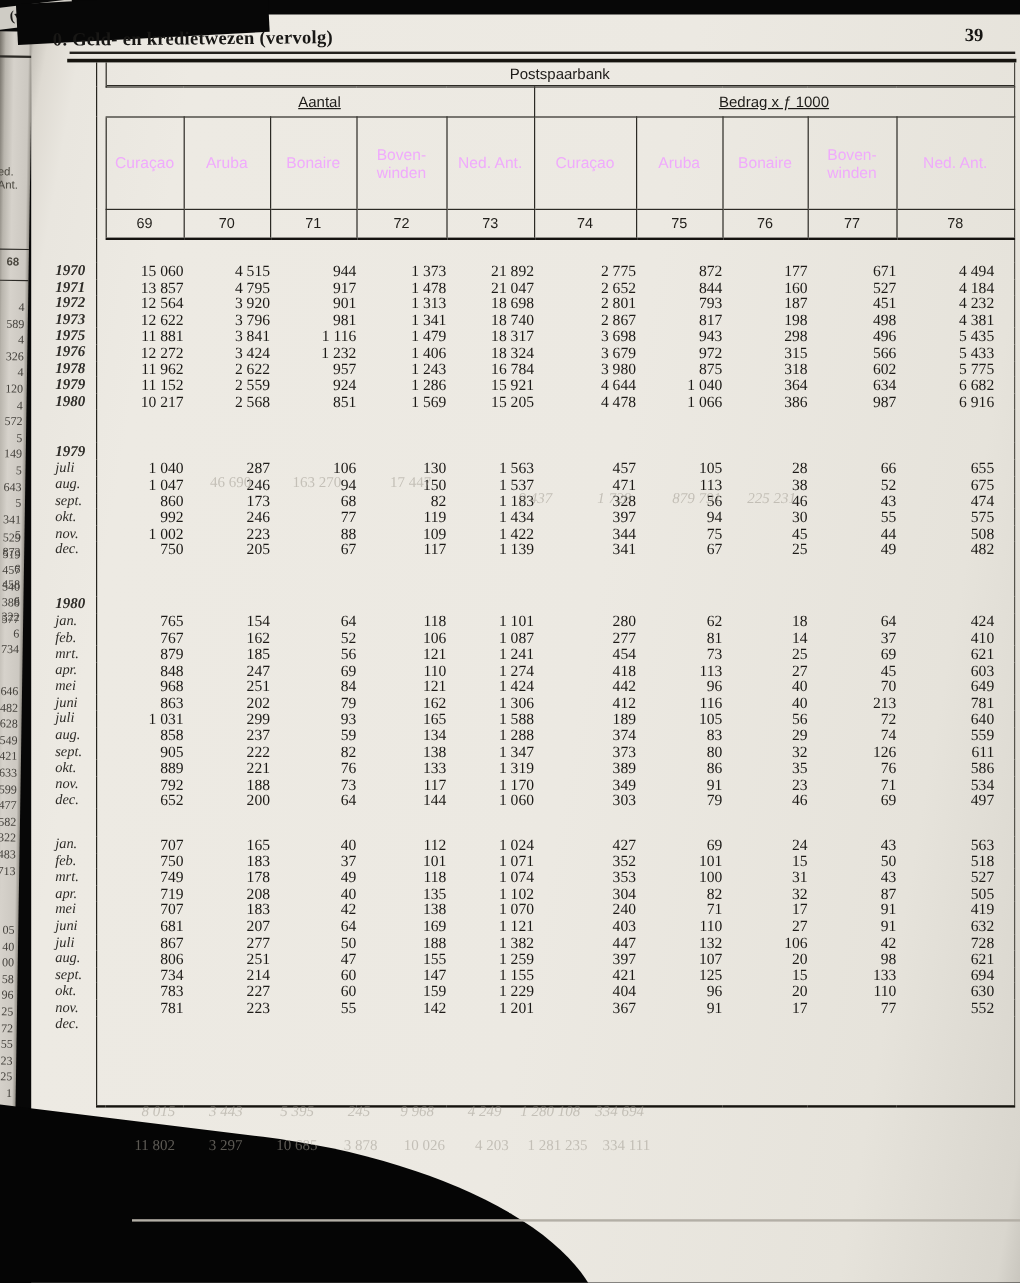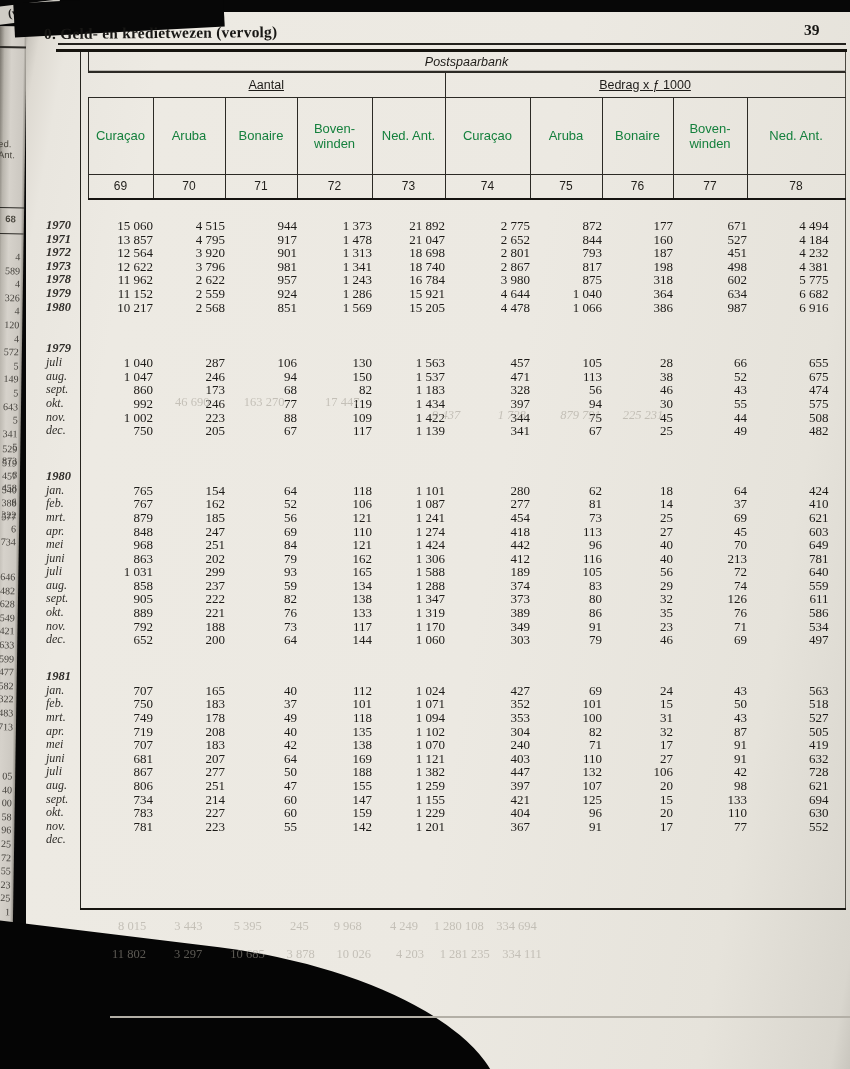--- a/index.html
+++ b/index.html
@@ -40,45 +40,45 @@
         table-layout:fixed;}
   table.main td,table.main th{padding:0;margin:0;font-weight:normal;}
   td.stub{border:none;font-style:italic;color:#2e2c28;text-align:left;padding-left:2px;
         font-family:"Liberation Serif",serif;}
   td.stub.year{font:italic 600 12.5px/13.6px "Liberation Serif",serif;}
   td.stub.month{font:italic 12px/13.6px "Liberation Serif",serif;}
   td.gut{border-left:1.5px solid #26241e;}
   th.span-head{font:12.5px "Liberation Sans",sans-serif;color:#1d1b18;text-align:center;
         border-left:1.2px solid #2c2a25;border-right:1.3px solid #4a4840;
         border-bottom:1.2px solid #2c2a25;}
-  tr.hr1 th.span-head{box-shadow:inset 0 -7px 0 -5.8px #2c2a25;font-style:italic;}
+  tr.hr1 th.span-head{box-shadow:inset 0 -7px 0 -5.8px #2c2a25;}
   th.group{font:12.5px "Liberation Sans",sans-serif;color:#1d1b18;text-align:center;
         border-bottom:1.2px solid #2c2a25;border-right:1.2px solid #2c2a25;text-decoration:underline;}
   th.group:last-child{border-right:1.3px solid #4a4840;}
-  th.colname{font:13px/15px "Liberation Sans",sans-serif;color:#15803d;text-align:center;
+  th.colname{font:13px/15px "Liberation Sans",sans-serif;color:#f0abfc;text-align:center;
         vertical-align:middle;white-space:pre-line;border-left:1.2px solid #2c2a25;
         border-bottom:1.2px solid #2c2a25;}
   th.colname:last-child,th.colnum:last-child{border-right:1.3px solid #4a4840;}
   th.colnum{font:700 12px "Liberation Sans",sans-serif;color:#211f1b;text-align:center;
         vertical-align:middle;border-left:1.2px solid #2c2a25;border-bottom:2.6px solid #151310;}
   tr.hr1{height:20px}  tr.hr2{height:31px}  tr.hr3{height:25px}
   tr.hr4{height:77px}  tr.hr5{height:25px}
   td.num{font:13px/13.6px "Liberation Serif",serif;text-align:right;padding-right:9px;color:#1c1a17;}
   td.num:last-child{padding-right:16px;border-right:1.3px solid #55534b;}
   td.fill{border-right:1.3px solid #55534b;}
   tr.data-row{height:13.6px} tr.label-row{height:14px}
   tr.sp0{height:20px} tr.sp1{height:28px} tr.sp2{height:32px} tr.sp3{height:23px}
   tr.bottom-fill{height:62px}
   tr.bottom-fill td.gut,tr.bottom-fill td.fill{border-bottom:2.6px solid #16140f;}
 
   
   .ghost{position:absolute;white-space:pre;font:12.5px/13.6px "Liberation Serif",serif;
         color:#a39e94;opacity:.55;}
   .g1{left:175px;top:396px;} .g2{left:432px;top:409px;font-style:italic;}
-  .g3{left:118px;top:920px;} .g4{left:112px;top:948px;}
+  .g3{left:118px;top:920px;font-style:italic;} .g4{left:112px;top:948px;}
 </style>
 </head>
 <body>
 
 <div class="prev-strip">
   <div class="rule" style="top:20px;height:2px;"></div>
   <div class="strip-head" style="top:112px;">ed. Ant.</div>
   <div class="rule" style="top:181px;height:1px;"></div>
   <div class="strip-head" style="top:187px;right:8px;font-weight:bold;">68</div>
   <div class="rule" style="top:207px;height:1px;"></div>
@@ -257,20 +257,48 @@
         <td class="num">981</td>
         <td class="num">1 341</td>
         <td class="num">18 740</td>
         <td class="num">2 867</td>
         <td class="num">817</td>
         <td class="num">198</td>
         <td class="num">498</td>
         <td class="num">4 381</td>
       </tr>
       <tr class="data-row">
+        <td class="stub year">1975</td>
+        <td class="gut"></td>
+        <td class="num">11 881</td>
+        <td class="num">3 841</td>
+        <td class="num">1 116</td>
+        <td class="num">1 479</td>
+        <td class="num">18 317</td>
+        <td class="num">3 698</td>
+        <td class="num">943</td>
+        <td class="num">298</td>
+        <td class="num">496</td>
+        <td class="num">5 435</td>
+      </tr>
+      <tr class="data-row">
+        <td class="stub year">1976</td>
+        <td class="gut"></td>
+        <td class="num">12 272</td>
+        <td class="num">3 424</td>
+        <td class="num">1 232</td>
+        <td class="num">1 406</td>
+        <td class="num">18 324</td>
+        <td class="num">3 679</td>
+        <td class="num">972</td>
+        <td class="num">315</td>
+        <td class="num">566</td>
+        <td class="num">5 433</td>
+      </tr>
+      <tr class="data-row">
         <td class="stub year">1978</td>
         <td class="gut"></td>
         <td class="num">11 962</td>
         <td class="num">2 622</td>
         <td class="num">957</td>
         <td class="num">1 243</td>
         <td class="num">16 784</td>
         <td class="num">3 980</td>
         <td class="num">875</td>
         <td class="num">318</td>
@@ -575,25 +603,20 @@
         <td class="num">79</td>
         <td class="num">46</td>
         <td class="num">69</td>
         <td class="num">497</td>
       </tr>
       <tr class="spacer sp3">
         <td class="stub"></td>
         <td class="gut"></td>
         <td class="fill" colspan="10"></td>
       </tr>
-      <tr class="label-row">
-        <td class="stub year">1981</td>
-        <td class="gut"></td>
-        <td class="fill" colspan="10"></td>
-      </tr>
       <tr class="data-row">
         <td class="stub month">jan.</td>
         <td class="gut"></td>
         <td class="num">707</td>
         <td class="num">165</td>
         <td class="num">40</td>
         <td class="num">112</td>
         <td class="num">1 024</td>
         <td class="num">427</td>
         <td class="num">69</td>
@@ -615,21 +638,21 @@
         <td class="num">50</td>
         <td class="num">518</td>
       </tr>
       <tr class="data-row">
         <td class="stub month">mrt.</td>
         <td class="gut"></td>
         <td class="num">749</td>
         <td class="num">178</td>
         <td class="num">49</td>
         <td class="num">118</td>
-        <td class="num">1 094</td>
+        <td class="num">1 074</td>
         <td class="num">353</td>
         <td class="num">100</td>
         <td class="num">31</td>
         <td class="num">43</td>
         <td class="num">527</td>
       </tr>
       <tr class="data-row">
         <td class="stub month">apr.</td>
         <td class="gut"></td>
         <td class="num">719</td>

